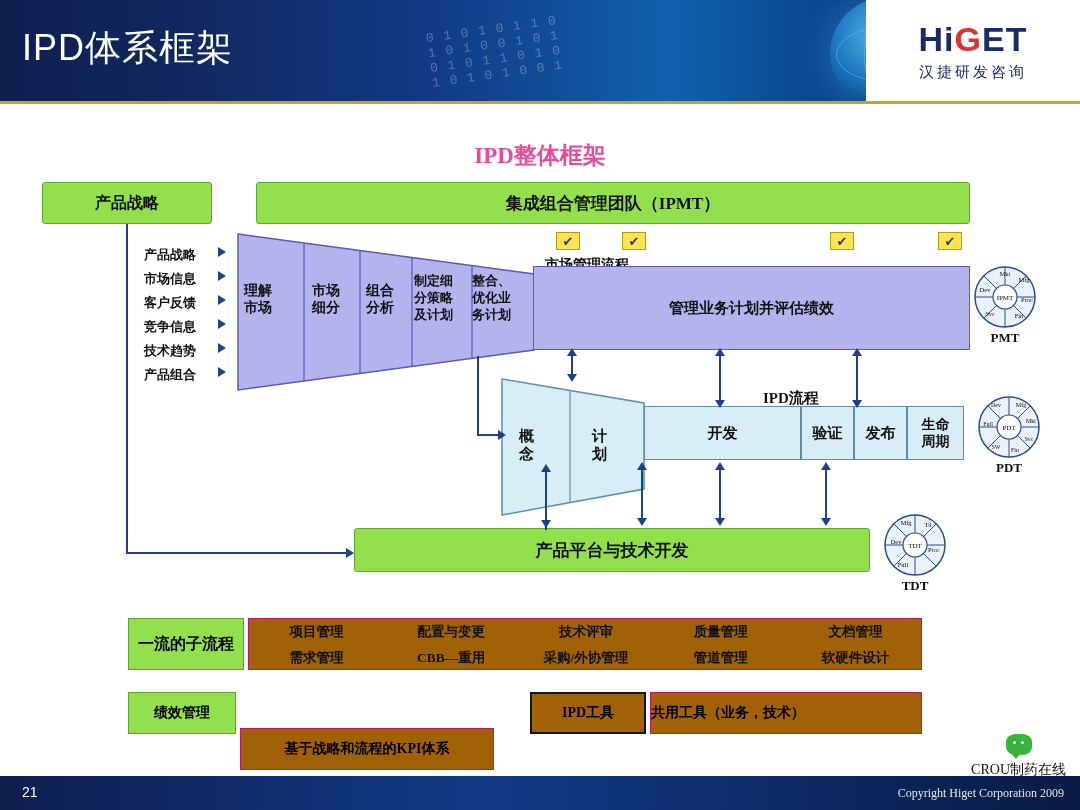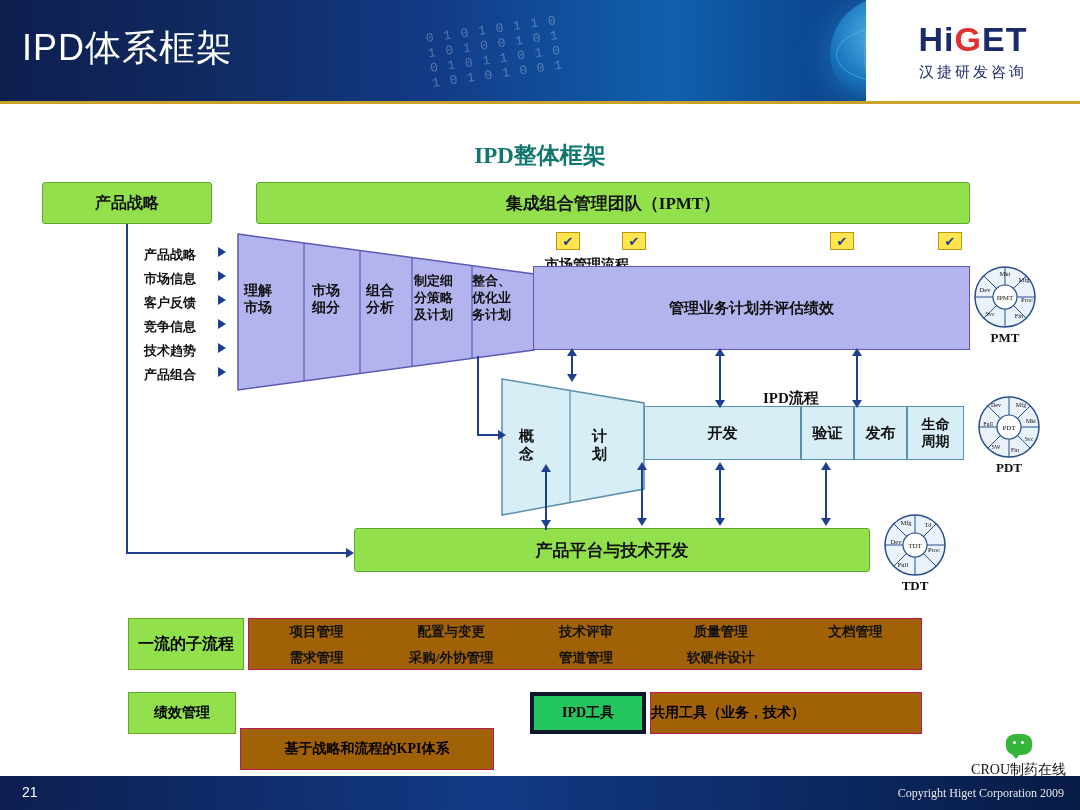--- a/index.html
+++ b/index.html
@@ -55,21 +55,21 @@
   }
   .logo-main { font-size:34px; font-weight:bold; color:#1b2a6b; letter-spacing:1px; }
   .logo-main .g { color:#e03030; }
   .logo-sub { font-size:15px; color:#1b2a6b; letter-spacing:3px; margin-top:4px; }
 
   
   .slide { position:absolute; left:0; top:104px; width:1080px; height:672px; background:#fff; }
 
   .diagram-title {
     position:absolute; left:0; top:36px; width:1080px; text-align:center;
-    font-size:23px; font-weight:bold; color:#0f766e;
+    font-size:23px; font-weight:bold; color:#ec4899;
     font-family:"Liberation Serif", serif;
   }
 
   .box { position:absolute; display:flex; align-items:center; justify-content:center; text-align:center; }
 
   .green {
     background:#92e04b; border:1px solid #5fa82b; border-radius:3px;
     color:#111; font-weight:bold; font-family:"Liberation Serif", serif;
   }
   .purple {
@@ -102,21 +102,21 @@
   .wheel { position:absolute; width:62px; height:62px; }
   .wheel svg { display:block; }
   .wheel-cap {
     position:absolute; width:100%; text-align:center; top:64px;
     font-size:13px; font-weight:bold; font-family:"Liberation Serif", serif; color:#111;
   }
 
   
   .row-box { position:absolute; border:1px solid #be185d; background:#a16207; }
   .row-green { background:#92e04b; border:1px solid #5fa82b; }
-  .row-purple { background:#22c55e; border:4px solid #0f172a; }
+  .row-purple { background:#a16207; border:2px solid #0f172a; }
   .cellgrid { position:absolute; display:grid; }
   .cell {
     display:flex; align-items:center; justify-content:center;
     font-family:"Liberation Serif", serif; font-size:13.5px; font-weight:bold; color:#111;
   }
 
   
   .footer {
     position:absolute; left:0; top:776px; width:1080px; height:34px;
     background: linear-gradient(90deg,#0d1f4f 0%, #123a86 45%, #071b45 100%);
@@ -342,20 +342,21 @@
   </div>
 
   <div class="row-box" style="left:248px; top:514px; width:674px; height:52px;">
     <div class="cellgrid" style="left:0; top:0; width:674px; height:52px; grid-template-columns:repeat(5,1fr); grid-template-rows:repeat(2,1fr);">
       <div class="cell">项目管理</div>
       <div class="cell">配置与变更</div>
       <div class="cell">技术评审</div>
       <div class="cell">质量管理</div>
       <div class="cell">文档管理</div>
       <div class="cell">需求管理</div>
+      <div class="cell">CBB—重用</div>
       <div class="cell">采购/外协管理</div>
       <div class="cell">管道管理</div>
       <div class="cell">软硬件设计</div>
     </div>
   </div>
 
   <div class="row-box row-green" style="left:128px; top:588px; width:108px; height:42px; display:flex; align-items:center; justify-content:center;">
     <span style="font-family:'Liberation Serif',serif; font-weight:bold; font-size:14px;">绩效管理</span>
   </div>
   <div class="row-box" style="left:240px; top:588px; width:254px; height:42px; display:flex; align-items:center; justify-content:center;margin-top:36px;">

